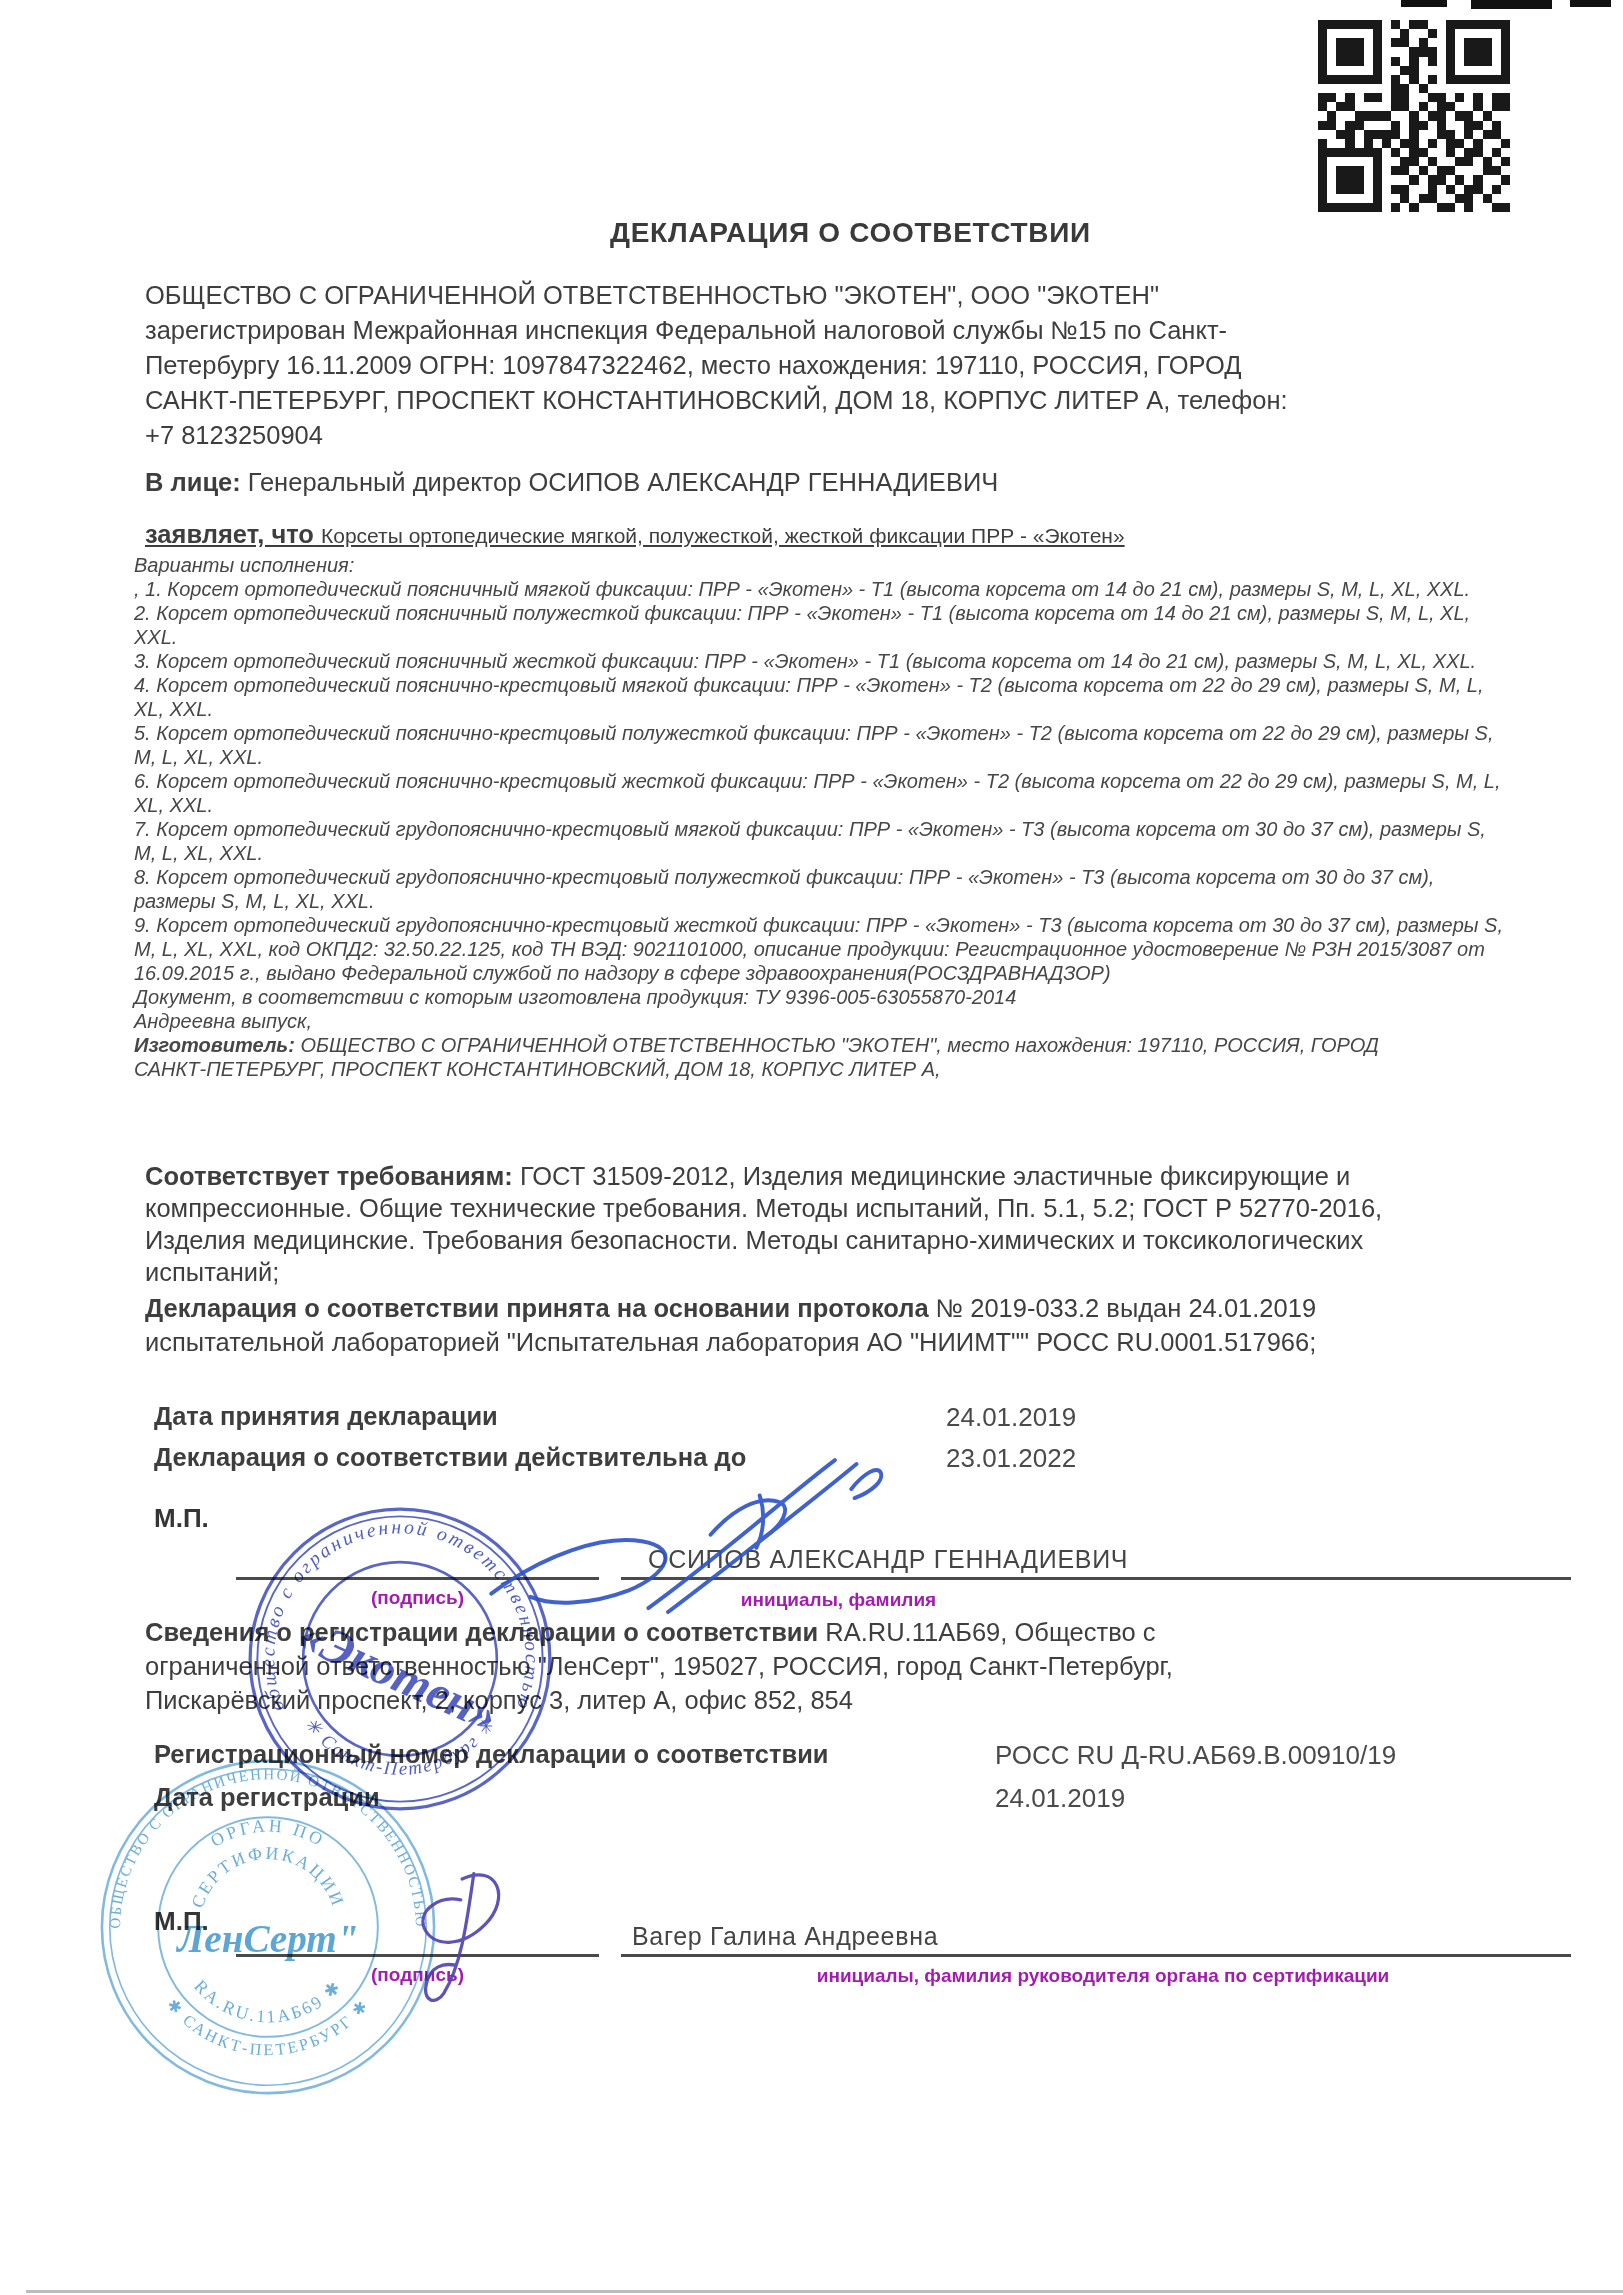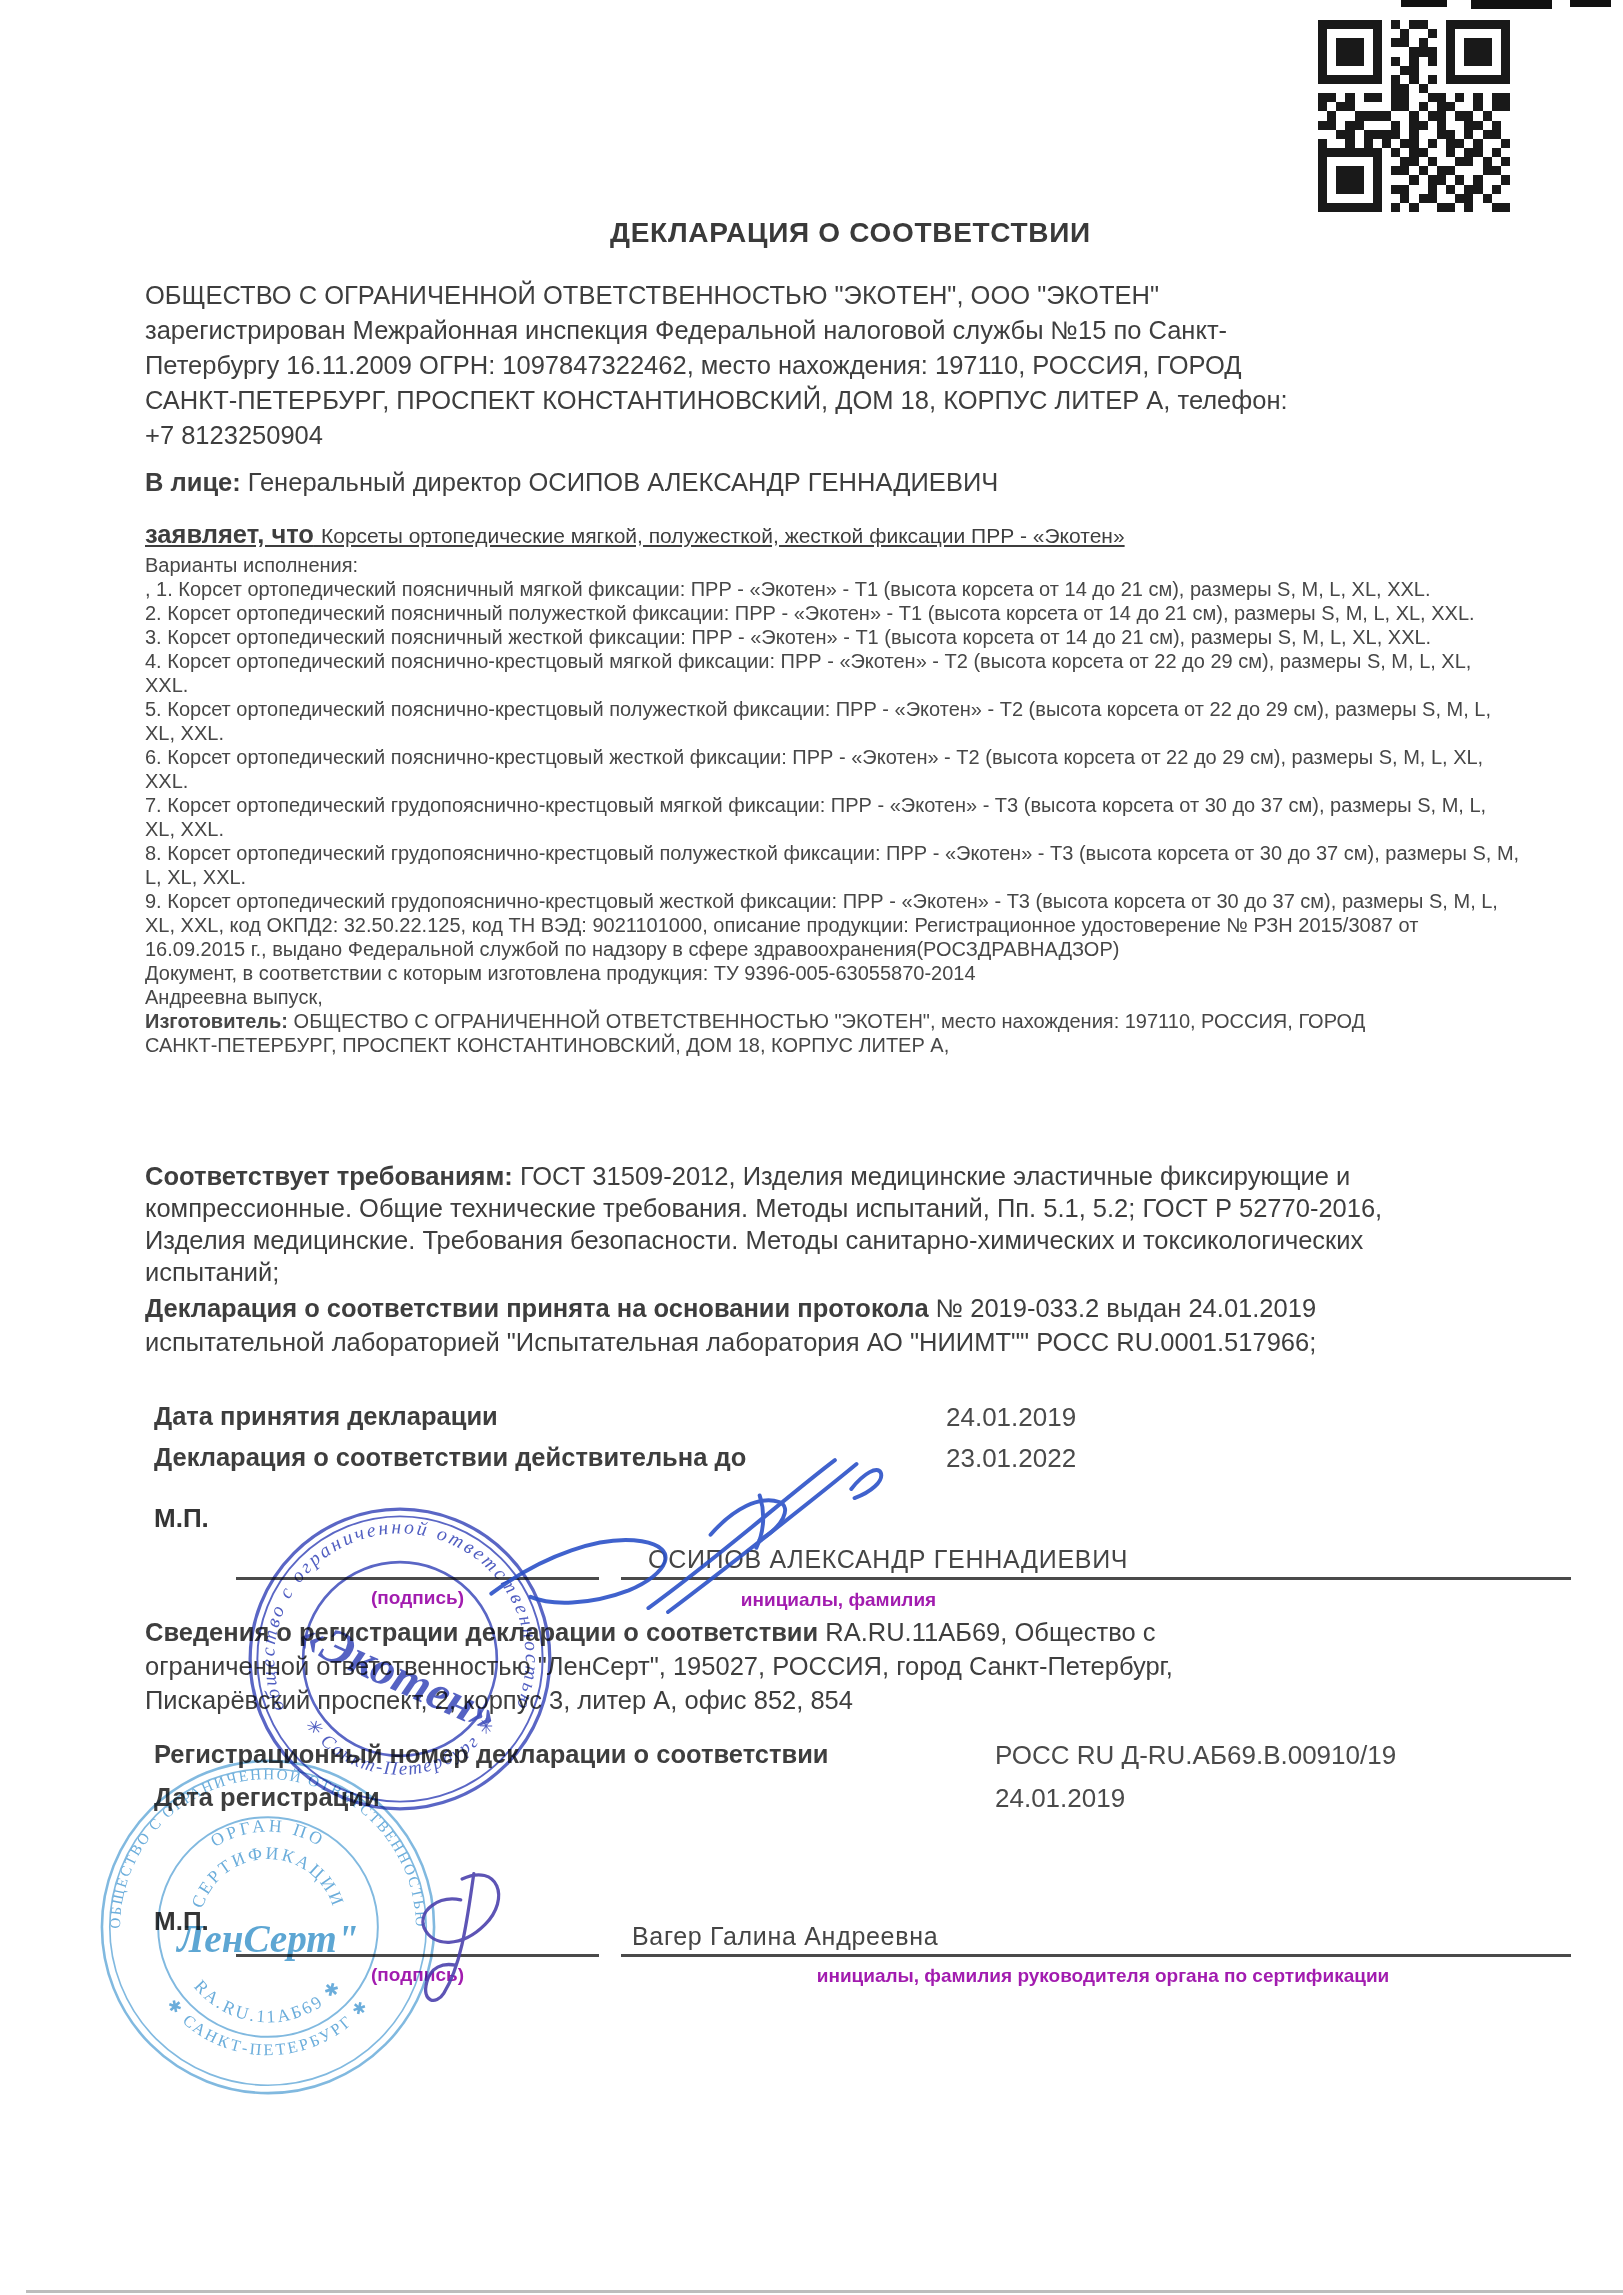--- a/index.html
+++ b/index.html
@@ -5,21 +5,21 @@
   html,body{margin:0;padding:0;background:#ffffff;}
   .page{position:relative;width:1624px;height:2295px;background:#ffffff;overflow:hidden;
         font-family:"Liberation Sans",sans-serif;color:#3e3e3e;}
   .abs{position:absolute;}
   #title{left:196px;top:217px;width:1309px;text-align:center;font-size:28px;font-weight:bold;
          color:#3a3a3a;letter-spacing:0.7px;}
   #company{left:145px;top:278px;width:1381px;font-size:25.5px;line-height:35px;}
   #inperson{left:145px;top:468px;width:1381px;font-size:25.5px;}
   #declares{left:145px;top:520px;width:1381px;font-size:25.5px;text-decoration:underline;}
   #declares .small{font-size:21px;}
-  #listblock{left:145px;top:553px;width:1375px;font-size:20px;line-height:24px;color:#474747;}
+  #listblock{left:134px;top:553px;width:1375px;font-size:20px;line-height:24px;color:#474747;font-style:italic;}
   #complies{left:145px;top:1160px;width:1375px;font-size:25.5px;line-height:32px;}
   #basis{left:145px;top:1291px;width:1375px;font-size:25.5px;line-height:34px;}
   .daterow{font-size:25.5px;width:1375px;}
   .daterow .val{position:absolute;top:0;font-size:26px;color:#4a4a4a;text-align:right;}
   .mp{font-size:26px;font-weight:bold;color:#353535;}
   .sigline{height:2.6px;background:#4a4a4a;}
   .caption{font-size:19px;font-weight:bold;text-align:center;color:#a21caf;}
   .signame{font-size:25px;letter-spacing:0.7px;color:#454545;}
   .stamp{mix-blend-mode:multiply;opacity:0.92;}
   .scanline{left:26px;width:1598px;height:3.3px;background:#bdbdbd;bottom:2px;}

